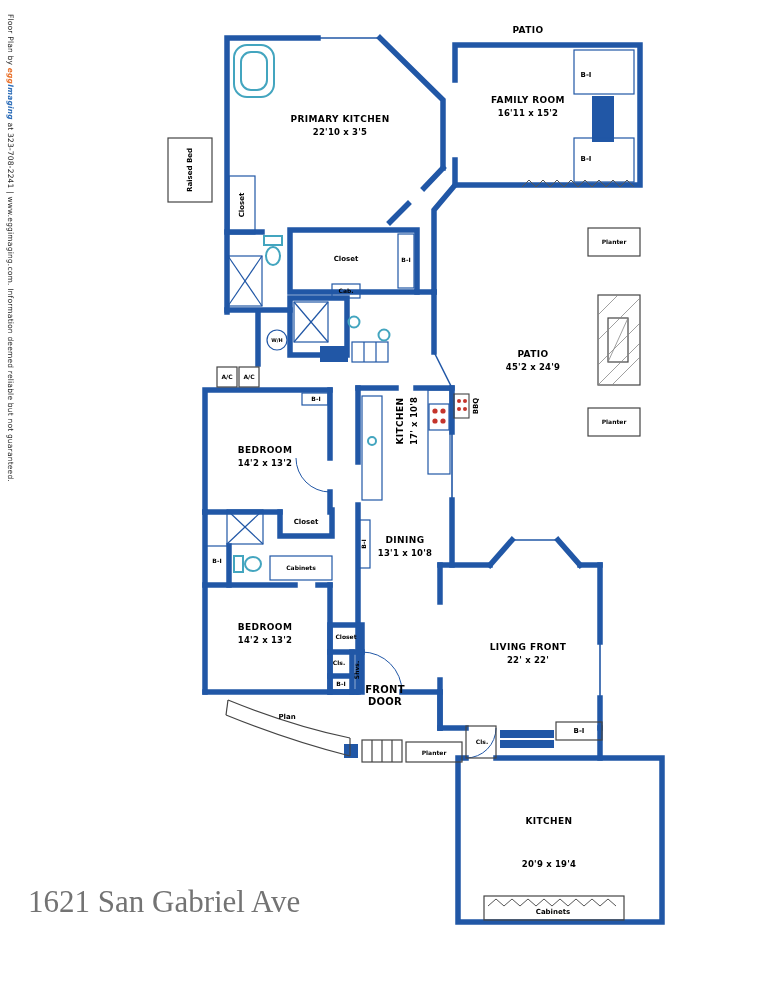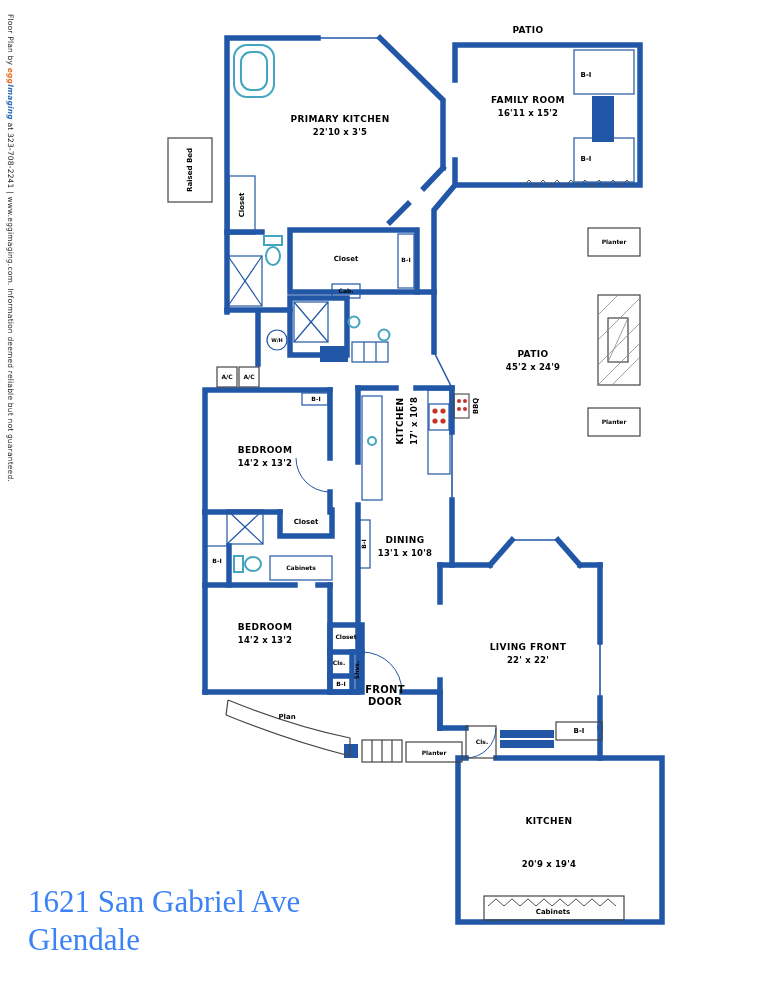--- a/index.html
+++ b/index.html
@@ -9,21 +9,21 @@
   .lbl{position:absolute;transform:translate(-50%,-50%);font-weight:700;color:#000;
        white-space:nowrap;text-align:center;line-height:1;}
   .room{font-size:9px;letter-spacing:.4px;}
   .dim{font-size:8.5px;letter-spacing:.2px;}
   .sm{font-size:7px;}
   .xs{font-size:6px;}
   .xxs{font-size:5px;}
   .fd{font-size:10px;letter-spacing:.3px;}
   .vert{transform:translate(-50%,-50%) rotate(-90deg);}
   .address{position:absolute;font-family:"Liberation Serif","DejaVu Serif",serif;
-           font-size:31px;color:#3b82f6;white-space:nowrap;}
+           font-size:31px;color:#737373;white-space:nowrap;}
   .wm{position:absolute;left:6px;top:14px;height:480px;writing-mode:vertical-rl;
       font-size:7.5px;color:#222;white-space:nowrap;letter-spacing:.2px;}
   .wm .egg{color:#e8702a;font-weight:700;font-style:italic;}
   .wm .imaging{color:#2b6cb8;font-weight:700;font-style:italic;}
 </style>
 </head>
 <body>
 
 <div class="fp">
 
@@ -258,19 +258,18 @@
 <div class="lbl sm" style="left:287px;top:717px">Plan</div>
 <div class="lbl xs" style="left:434px;top:753px">Planter</div>
 <div class="lbl xs" style="left:482px;top:742px">Cls.</div>
 <div class="lbl sm" style="left:579px;top:731px">B-I</div>
 
 <div class="lbl room" style="left:549px;top:821px">KITCHEN</div>
 <div class="lbl dim" style="left:549px;top:864px">20'9 x 19'4</div>
 <div class="lbl sm" style="left:553px;top:912px">Cabinets</div>
 
 <div class="address" style="left:28px;top:884px">1621 San Gabriel Ave</div>
-<div class="address" style="left:28px;top:922px">Glendale</div>
 
 <div class="wm">
   <span>Floor Plan by </span><span class="egg">egg</span><span class="imaging">Imaging</span><span> at 323-708-2241 | www.eggimaging.com. Information deemed reliable but not guaranteed.</span>
 </div>
 
 </div>
 
 </body></html>

